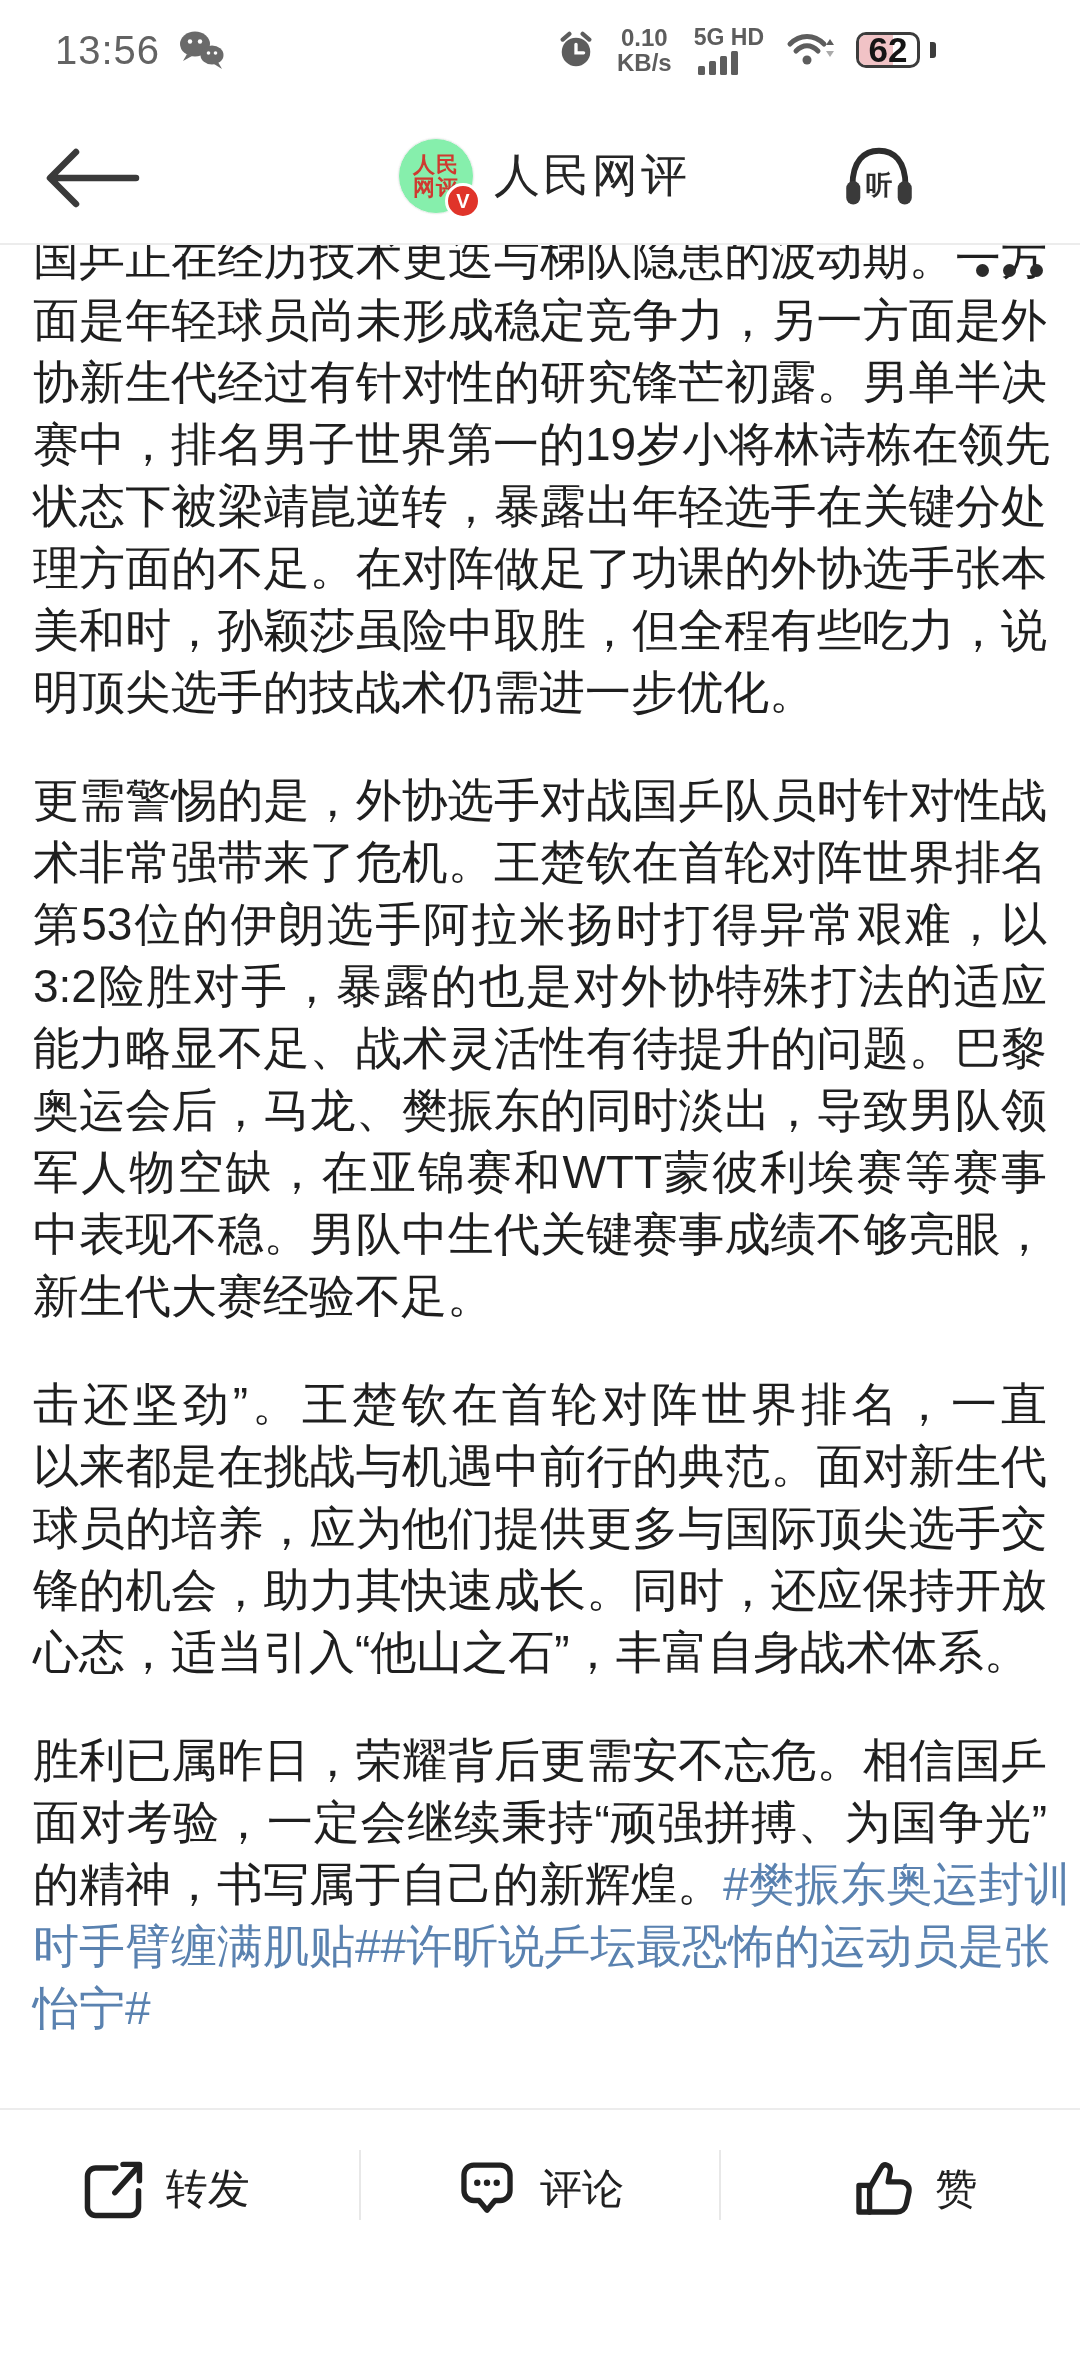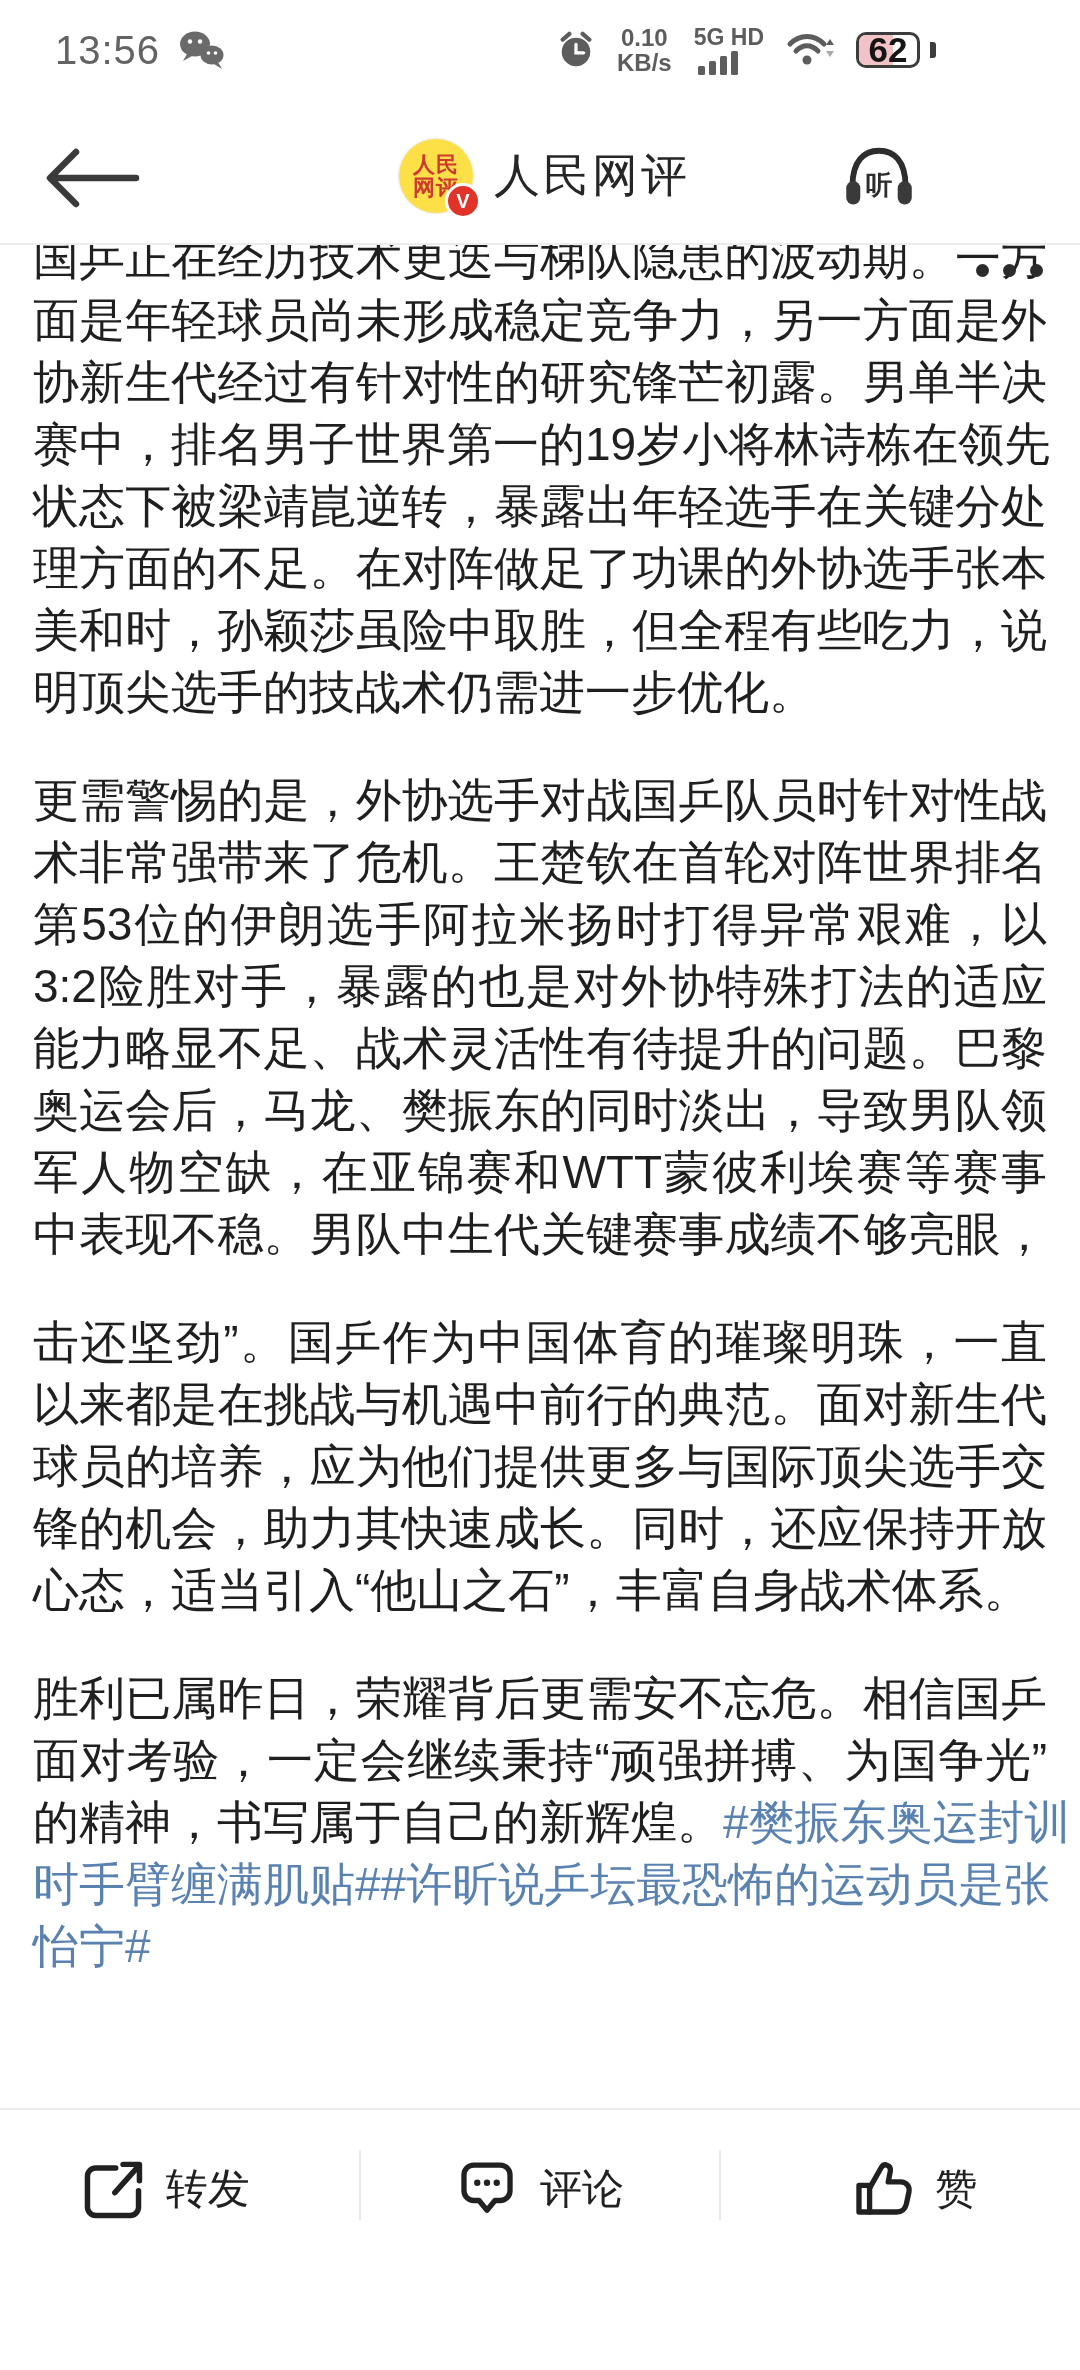--- a/index.html
+++ b/index.html
@@ -28,21 +28,21 @@
     display:flex;align-items:center;justify-content:center;overflow:hidden;background:#fff;}
   .battery .fill{position:absolute;left:0;top:0;bottom:0;width:58%;background:var(--battery_fill);}
   .battery .pct{position:relative;font-size:35px;font-weight:700;color:#151515;z-index:1;}
   .nub{width:6px;height:16px;background:#3c3c3c;border-radius:0 3px 3px 0;margin-left:-12px;}
 
   
   .header{position:absolute;left:0;top:100px;width:1080px;height:145px;background:#fff;
     border-bottom:2px solid var(--divider);z-index:20;}
   .back-btn{position:absolute;left:44px;top:46px;width:96px;height:64px;}
   .hgroup{position:absolute;left:398px;top:38px;display:flex;align-items:center;gap:20px;}
-  .logo{position:relative;width:76px;height:76px;border-radius:50%;background:#fde047;
+  .logo{position:relative;width:76px;height:76px;border-radius:50%;background:#86efac;
     border:1px solid #f0f0f0;box-shadow:0 0 0 1px #fafafa;display:flex;flex-direction:column;
     align-items:center;justify-content:center;}
   .logo .l1,.logo .l2{font-family:"Liberation Serif","DejaVu Serif",serif;font-weight:700;
     font-size:22px;line-height:23px;color:var(--logo_red);letter-spacing:1px;}
   .vbadge{position:absolute;right:-8px;bottom:-6px;width:36px;height:36px;border-radius:50%;
     background:var(--badge_red);border:3px solid #fff;color:#fff;font-size:20px;font-weight:700;
     display:flex;align-items:center;justify-content:center;}
   .htitle{font-size:46px;font-weight:500;color:#262626;letter-spacing:3px;}
   .listen-btn{position:absolute;left:840px;top:42px;width:78px;height:72px;}
   .more-btn{position:absolute;left:976px;top:164px;display:flex;gap:14px;}
@@ -159,23 +159,24 @@
       </div>
       <div class="para">
         <div class="line"><span>更需警惕的是，外协选手对战国乒队员时针对性战</span></div>
         <div class="line"><span>术非常强带来了危机。王楚钦在首轮对阵世界排名</span></div>
         <div class="line"><span>第53位的伊朗选手阿拉米扬时打得异常艰难，以</span></div>
         <div class="line"><span>3:2险胜对手，暴露的也是对外协特殊打法的适应</span></div>
         <div class="line"><span>能力略显不足、战术灵活性有待提升的问题。巴黎</span></div>
         <div class="line"><span>奥运会后，马龙、樊振东的同时淡出，导致男队领</span></div>
         <div class="line"><span>军人物空缺，在亚锦赛和WTT蒙彼利埃赛等赛事</span></div>
         <div class="line"><span>中表现不稳。男队中生代关键赛事成绩不够亮眼，</span></div>
-      </div>
-      <div class="para">
-        <div class="line"><span>击还坚劲”。国乒作为中国体育的璀璨明珠，一直</span></div>
+        <div class="line last"><span>新生代大赛经验不足。</span></div>
+      </div>
+      <div class="para">
+        <div class="line"><span>击还坚劲”。王楚钦在首轮对阵世界排名，一直</span></div>
         <div class="line"><span>以来都是在挑战与机遇中前行的典范。面对新生代</span></div>
         <div class="line"><span>球员的培养，应为他们提供更多与国际顶尖选手交</span></div>
         <div class="line"><span>锋的机会，助力其快速成长。同时，还应保持开放</span></div>
         <div class="line last"><span>心态，适当引入“他山之石”，丰富自身战术体系。</span></div>
       </div>
       <div class="para">
         <div class="line"><span>胜利已属昨日，荣耀背后更需安不忘危。相信国乒</span></div>
         <div class="line"><span>面对考验，一定会继续秉持“顽强拼搏、为国争光”</span></div>
         <div class="line"><span>的精神，书写属于自己的新辉煌。</span><span class="hashlink">#樊振东奥运封训</span></div>
         <div class="line"><span class="hashlink">时手臂缠满肌贴##许昕说乒坛最恐怖的运动员是张</span></div>

